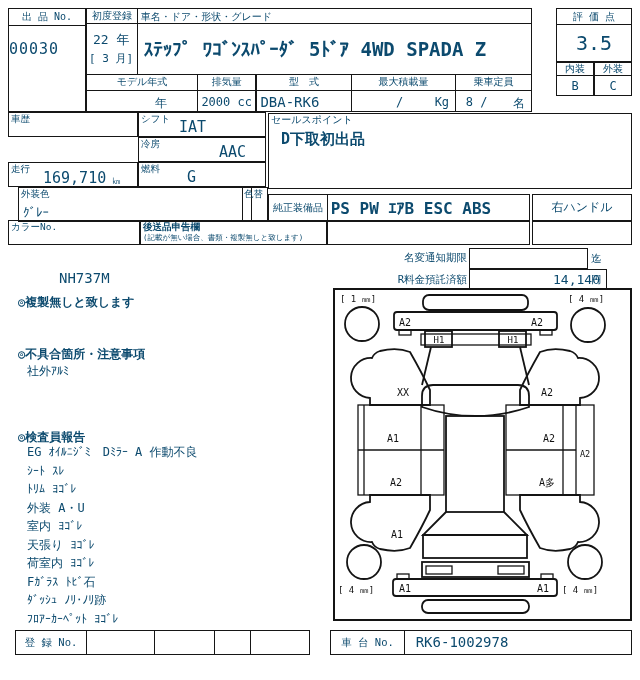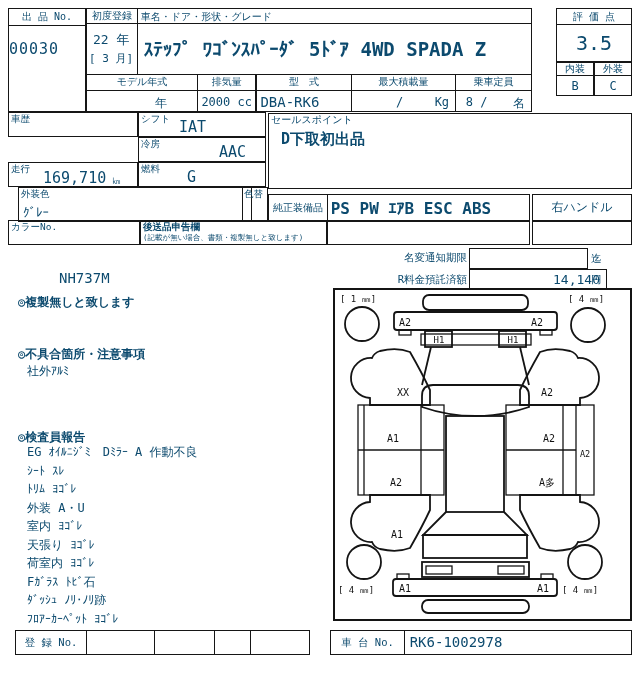--- a/index.html
+++ b/index.html
@@ -211,15 +211,15 @@
     </svg>
   </div>
 
   <div class="abs b hdr" style="left:15px;top:630px;width:72px;height:25px;font-size:10.5px;">登 録 No.</div>
   <div class="abs b" style="left:86px;top:630px;width:69px;height:25px;"></div>
   <div class="abs b" style="left:154px;top:630px;width:61px;height:25px;"></div>
   <div class="abs b" style="left:214px;top:630px;width:37px;height:25px;"></div>
   <div class="abs b" style="left:250px;top:630px;width:60px;height:25px;"></div>
 
   <div class="abs b hdr" style="left:330px;top:630px;width:75px;height:25px;font-size:10.5px;">車 台 No.</div>
-  <div class="abs b" style="left:403.7px;top:630px;width:228.3px;height:25px;font-size:14px;padding:3px 0 0 5px;white-space:nowrap;">RK6-1002978</div>
+  <div class="abs b" style="left:403.7px;top:630px;width:228.3px;height:25px;font-size:14px;padding:3px 0 0 11px;white-space:nowrap;">RK6-1002978</div>
 
 </div>
 
 </body></html>

